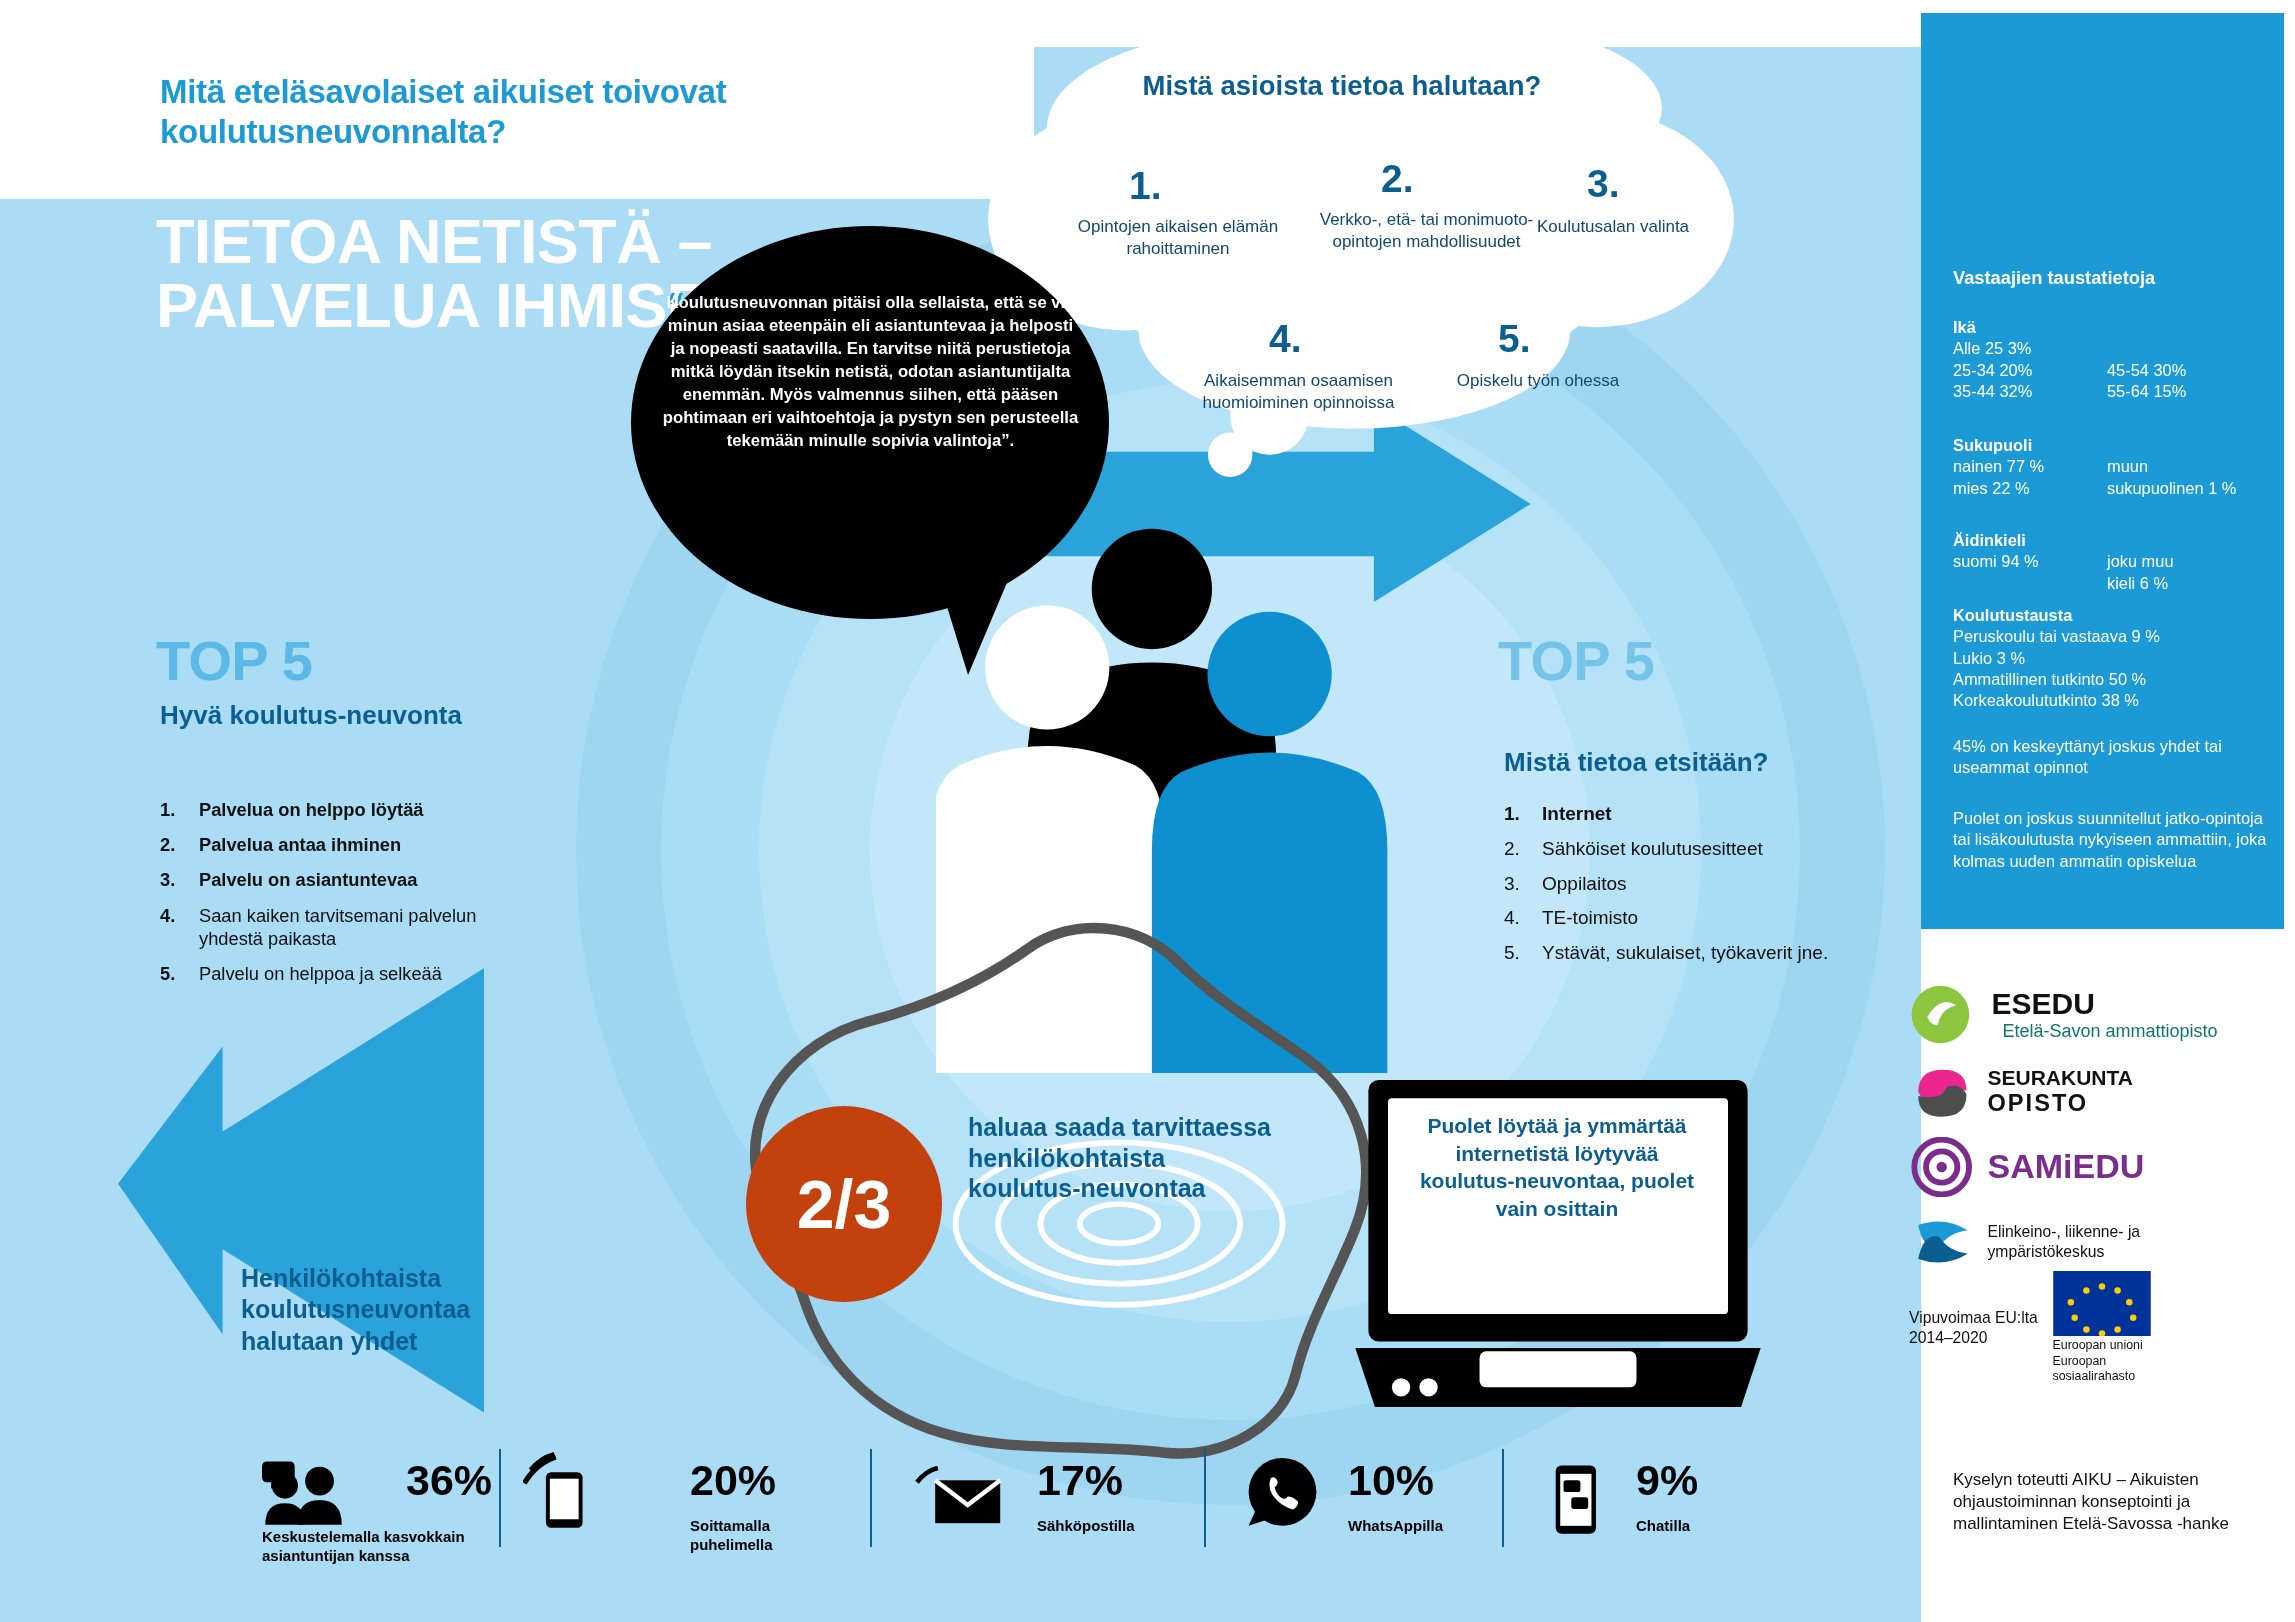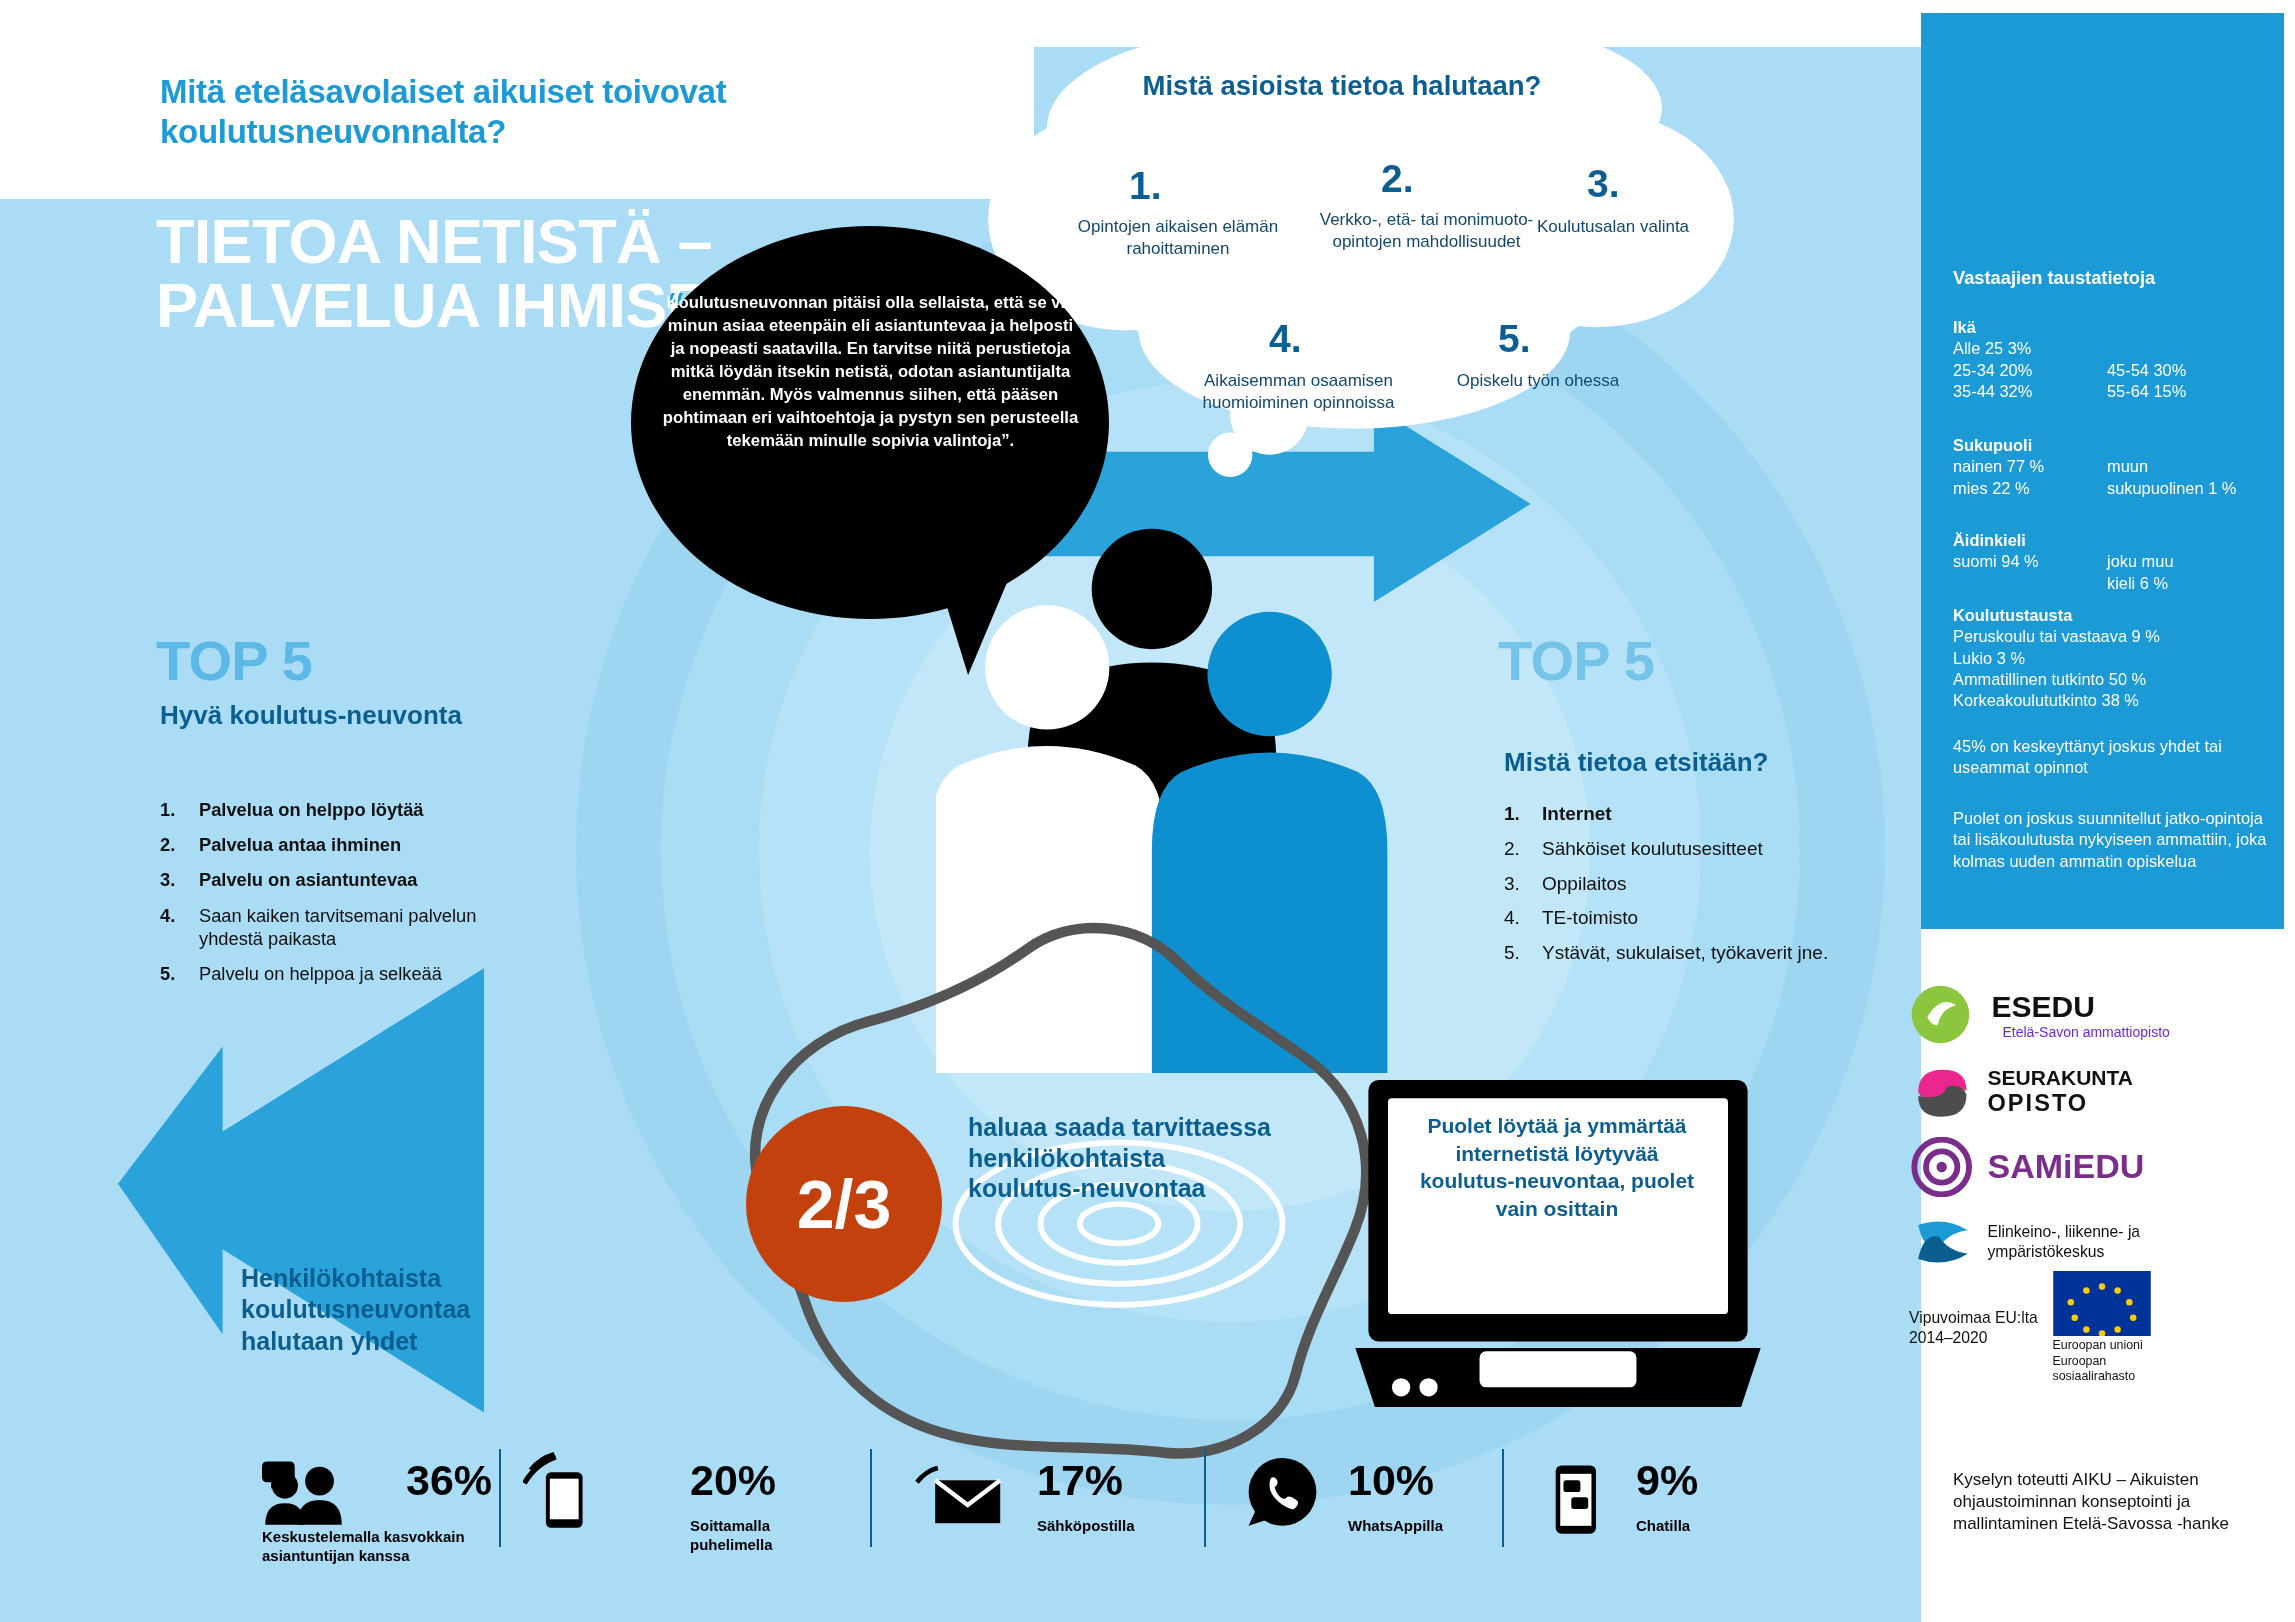--- a/index.html
+++ b/index.html
@@ -384,21 +384,21 @@
   <div class="side-block" style="top:808px;">Puolet on joskus suunnitellut jatko-opintoja tai lisäkoulutusta nykyiseen ammattiin, joka kolmas uuden ammatin opiskelua</div>
 
   <div class="logos">
     <div style="display:flex;align-items:center;height:79px;">
       <svg width="72" height="63" viewBox="0 0 110 96">
         <circle cx="48" cy="48" r="44" fill="#8cc63f"></circle>
         <path d="M28 52 q20 -34 44 -18 q-24 6 -28 30 q-10 2 -16 -12 z" fill="#ffffff"></path>
       </svg>
       <div style="margin-left:10.5px;">
         <div style="font-weight:bold;font-size:30px;color:#111;">ESEDU</div>
-        <div style="font-size:14px;color:#6d28d9;padding-left:11px;">Etelä-Savon ammattiopisto</div>
+        <div style="font-size:18px;color:#0f766e;padding-left:11px;">Etelä-Savon ammattiopisto</div>
       </div>
     </div>
 
     <div style="display:flex;align-items:center;height:75px;">
       <svg width="68" height="60" viewBox="0 0 104 92">
         <path d="M14 46 q0 -34 38 -34 q36 0 36 32 q-36 -8 -44 14 q-22 6 -30 -12 z" fill="#ec268f"></path>
         <path d="M88 50 q0 34 -38 34 q-36 0 -36 -32 q36 8 44 -14 q22 -6 30 12 z" fill="#4d4d4d"></path>
       </svg>
       <div style="margin-left:10.5px;">
         <div style="font-weight:bold;font-size:21px;color:#111;">SEURAKUNTA</div>

